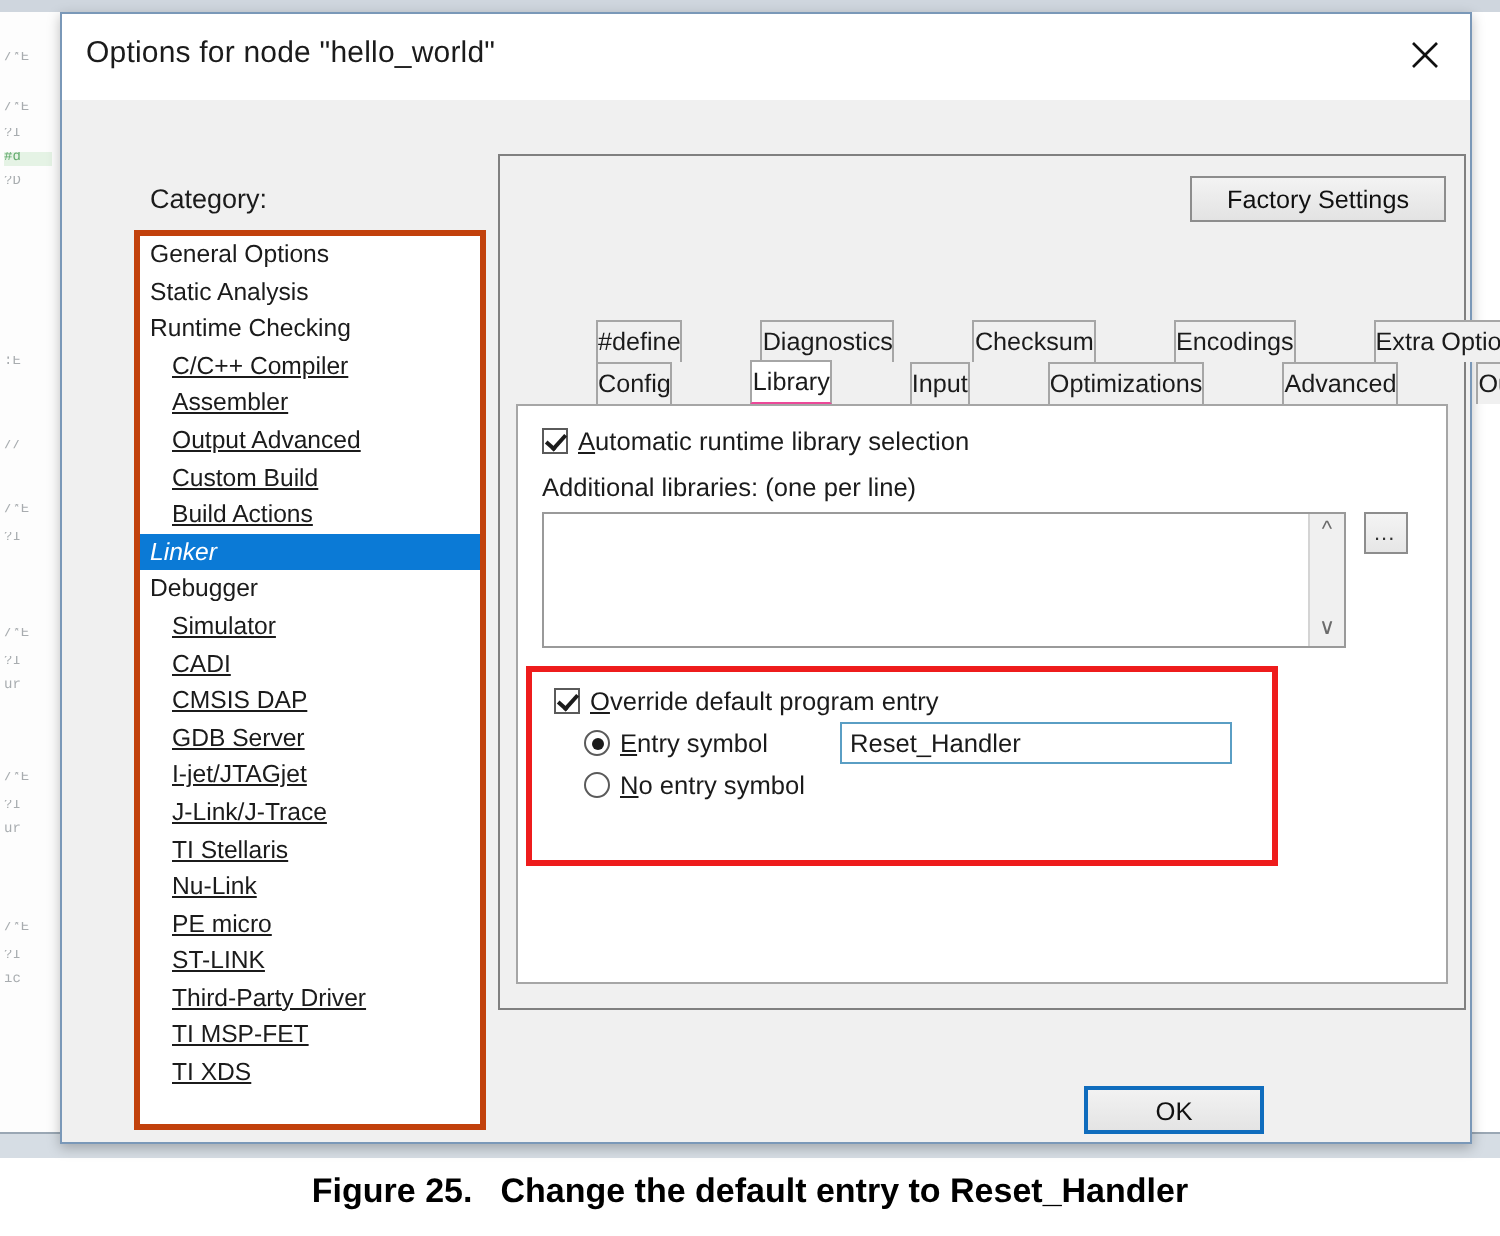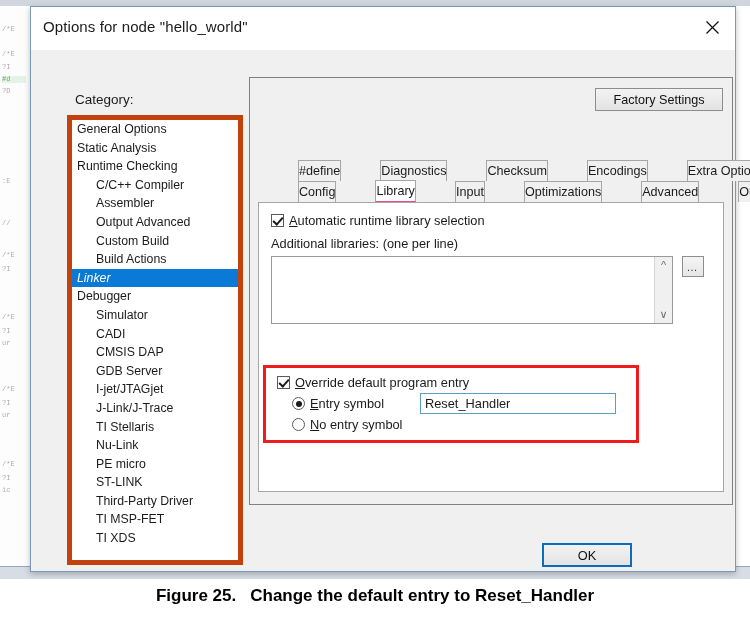--- a/index.html
+++ b/index.html
@@ -105,34 +105,34 @@
     font-size: 13.5px;
     color: #1b1b1b;
   }
   #category-list {
     position: absolute;
     left: 36px;
     top: 108px;
     width: 176px;
     height: 450px;
     background: #ffffff;
-    border: 5px solid #c2410c;
+    border: 3px solid #c2410c;
     box-sizing: border-box;
     overflow: hidden;
   }
   .cat-item {
     height: 18.6px;
     line-height: 18.6px;
     font-size: 12.3px;
     color: #1b1b1b;
     padding-left: 5px;
     white-space: nowrap;
     cursor: default;
   }
-  .cat-item.indent { padding-left: 24px; }
+  .cat-item.indent { padding-left: 16px; text-decoration: underline; }
   .cat-item.selected {
     background: #0b7ad6;
     color: #ffffff;
   }
 
   
   #right-panel {
     position: absolute;
     left: 218px;
     top: 70px;
@@ -303,24 +303,23 @@
     letter-spacing: .5px;
     cursor: pointer;
   }
 
   
   #entry-highlight {
     position: absolute;
     left: 4px;
     top: 130px;
     width: 376px;
-    height: 78px;
+    height: 100px;
     border: 3px solid #ee1c1c;
     box-sizing: border-box;
-    margin-top: 32px;
   }
   #override-row { left: 11px; top: 7px; }
   .radio-row {
     position: absolute;
     display: flex;
     align-items: center;
   }
   .radio-dot {
     width: 13px;
     height: 13px;

